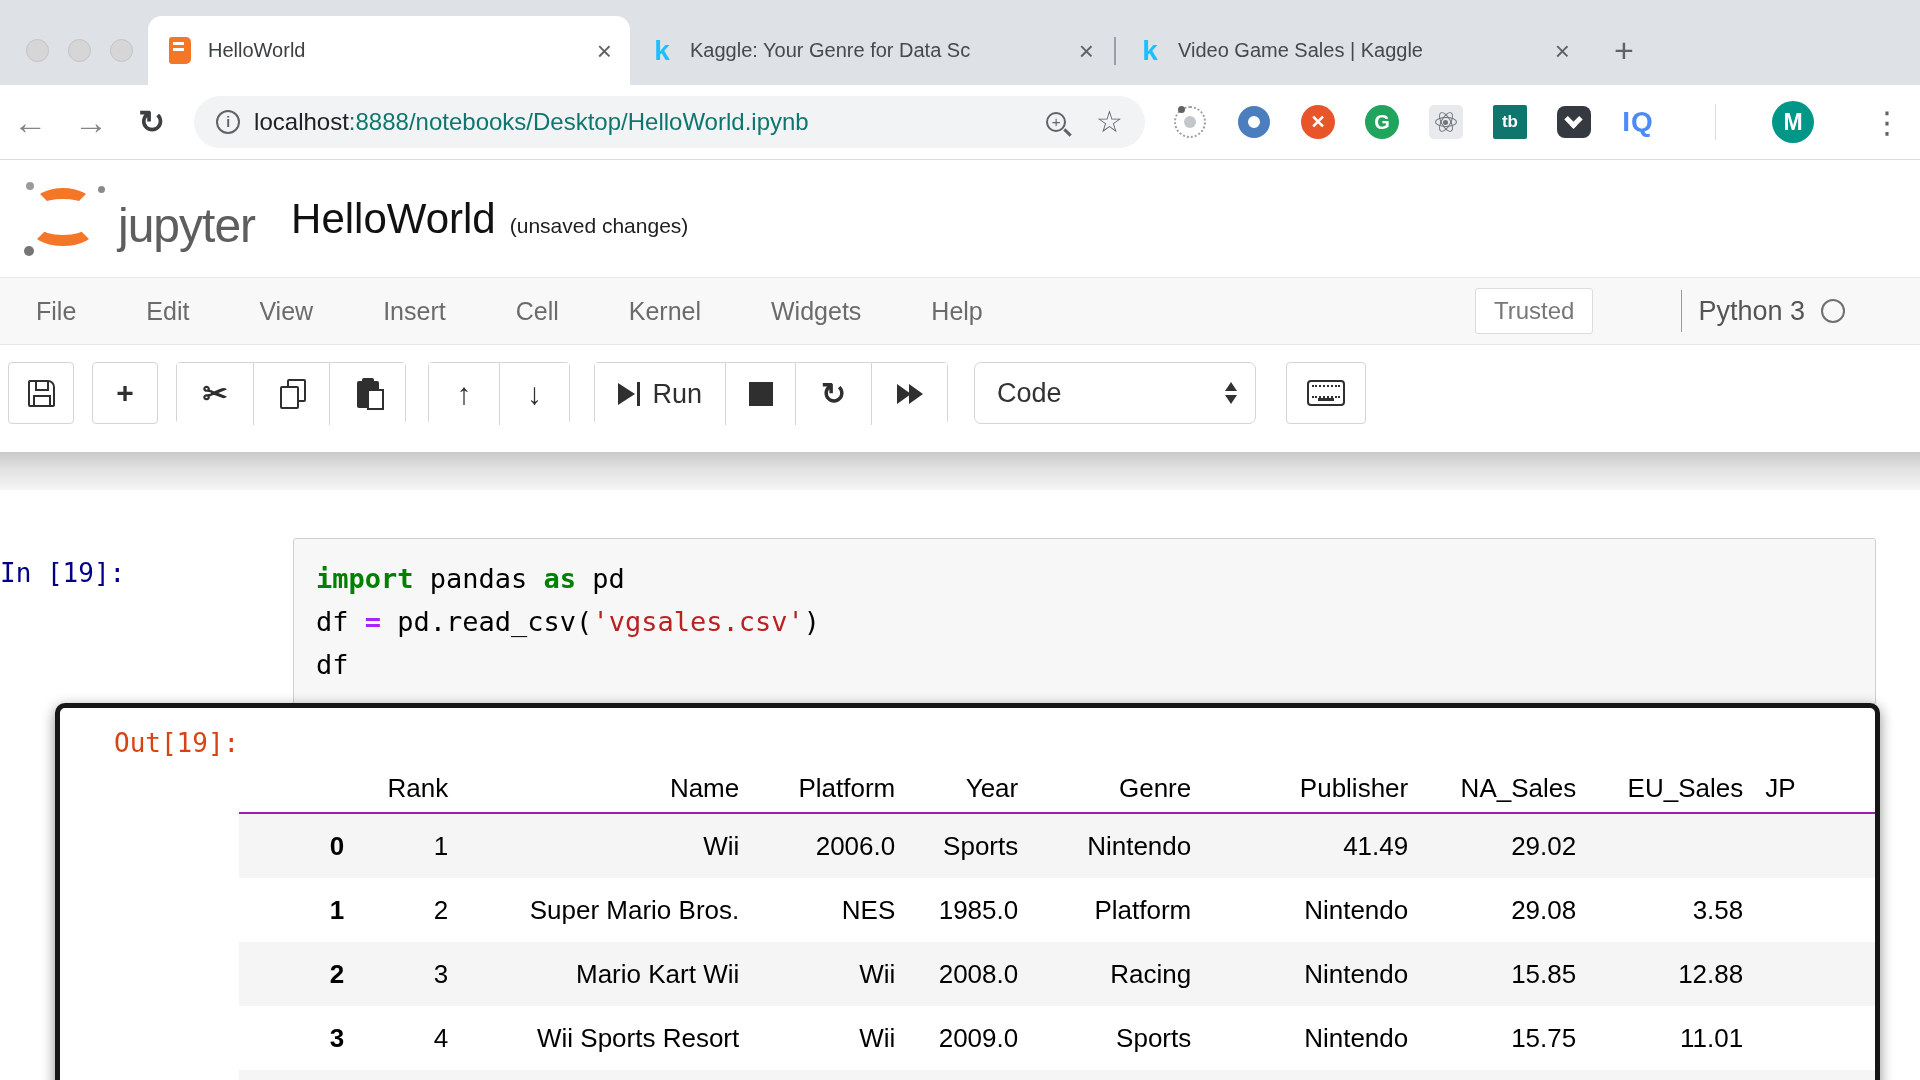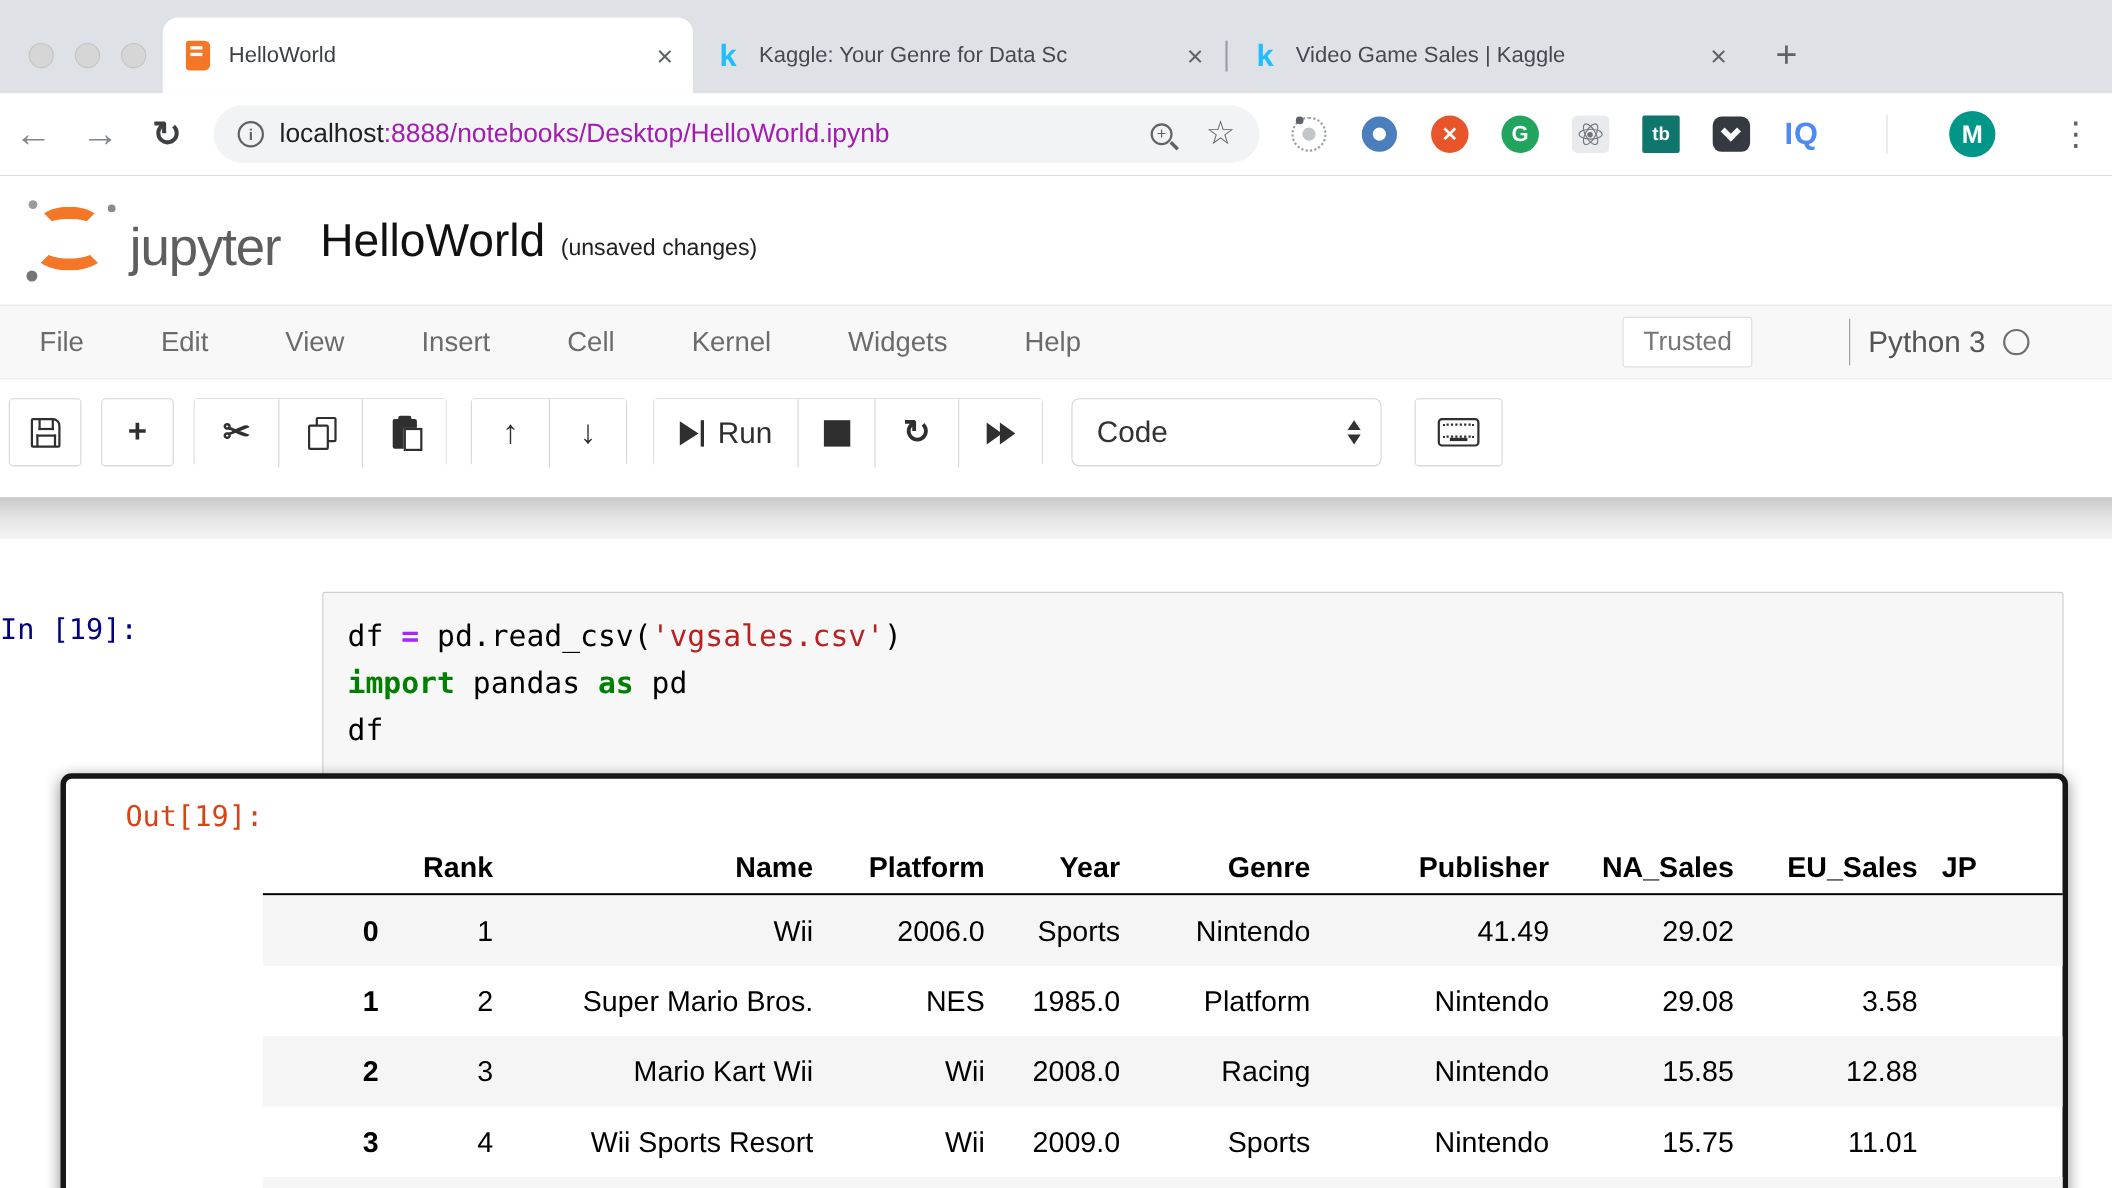--- a/index.html
+++ b/index.html
@@ -30,21 +30,21 @@
             display:flex; align-items:center; padding:0 18px 0 0; }
   .navico { font-size:34px; line-height:1; width:64px; text-align:center; }
   .back,.fwd { color:#80868b; }
   .reload { color:#3c4043; font-size:32px; font-weight:bold; }
   .urlbar { height:52px; width:1000px; margin-left:12px; background:#f1f3f4; border-radius:26px;
             display:flex; align-items:center; padding:0 22px; }
   .infoicon { width:24px; height:24px; border:2px solid #5f6368; border-radius:50%; color:#5f6368;
               font-size:14px; font-weight:bold; display:flex; align-items:center; justify-content:center; flex:0 0 auto; }
   .url { font-size:24px; margin-left:14px; white-space:nowrap; overflow:hidden; flex:1; }
   .url .host { color:#202124; }
-  .url .path { color:#a21caf; }
+  .url .path { color:#0f766e; }
   .zoomicon { position:relative; width:20px; height:20px; border:2.5px solid #5f6368; border-radius:50%;
               margin-right:30px; color:#5f6368; font-size:15px; line-height:15px; text-align:center; flex:0 0 auto;}
   .zoomicon::after { content:''; position:absolute; width:9px; height:3px; background:#5f6368;
               right:-8px; bottom:-4px; transform:rotate(45deg); }
   .star { font-size:30px; color:#5f6368; line-height:1; }
   .extrow { display:flex; align-items:center; gap:30px; margin-left:28px; }
   .ext { width:34px; height:34px; display:flex; align-items:center; justify-content:center; }
   .orbit { width:32px; height:32px; border:2px dotted #9aa0a6; border-radius:50%; position:relative; }
   .orbit::before { content:''; position:absolute; left:8px; top:8px; width:12px; height:12px; border-radius:50%; background:#c3c7cb; }
   .orbit::after { content:''; position:absolute; left:2px; top:-2px; width:7px; height:7px; border-radius:50%; background:#5f6368; }
@@ -153,21 +153,21 @@
   .tok-str { color:var(--str-red); }
   .tok-pl { color:#000; }
 
   .outbox { position:absolute; left:55px; top:213px; width:1825px; height:600px; background:#fff;
             border:5px solid #161616; border-radius:10px; box-shadow:0 4px 14px rgba(0,0,0,0.45);
             overflow:hidden; display:flex; }
   .out-prompt { width:243px; padding:20px 0 0 54px; font-family:"DejaVu Sans Mono", monospace;
                 font-size:26px; color:var(--out-prompt); white-space:nowrap; }
   .df-table { margin-top:56px; font-size:26px; color:#000; }
   .df-row, .df-head { display:grid; grid-template-columns:125px 92px 291px 156px 123px 173px 217px 168px 167px 160px; }
-  .df-head { height:50px; align-items:center; border-bottom:2px solid #000000; font-weight:bold; }
+  .df-head { height:50px; align-items:center; border-bottom:2px solid #a21caf; font-weight:normal; }
   .df-row { height:64px; align-items:center; }
   .df-row.stripe, .df-fill { background:#f5f5f5; }
   .cell { text-align:right; padding-right:8px; overflow:hidden; white-space:nowrap; }
   .cell.idx { font-weight:bold; padding-right:20px; }
   .cell.cut { text-align:left; padding-left:14px; padding-right:0; }
   .df-fill { height:64px; }
 </style>
 </head>
 <body>
 
@@ -339,22 +339,22 @@
           <span class="ic-kb"></span>
         </div>
     </div>
 
     <div class="shadow-strip"></div>
 
     <div class="notebook">
       <div class="cellrow">
         <div class="in-prompt">In [19]:</div>
         <div class="input-box" id="code">
+            <div class="code-line"><span class="tok-kw">import</span><span class="tok-pl"> pandas </span><span class="tok-kw">as</span><span class="tok-pl"> pd</span></div>
             <div class="code-line"><span class="tok-pl">df </span><span class="tok-op">=</span><span class="tok-pl"> pd.read_csv(</span><span class="tok-str">'vgsales.csv'</span><span class="tok-pl">)</span></div>
-            <div class="code-line"><span class="tok-kw">import</span><span class="tok-pl"> pandas </span><span class="tok-kw">as</span><span class="tok-pl"> pd</span></div>
             <div class="code-line"><span class="tok-pl">df</span></div>
           </div>
       </div>
 
       <div class="outbox">
         <div class="out-prompt">Out[19]:</div>
         <div class="df-table">
           <div class="df-head" id="df-header">
               <div class="cell"></div>
               <div class="cell">Rank</div>

